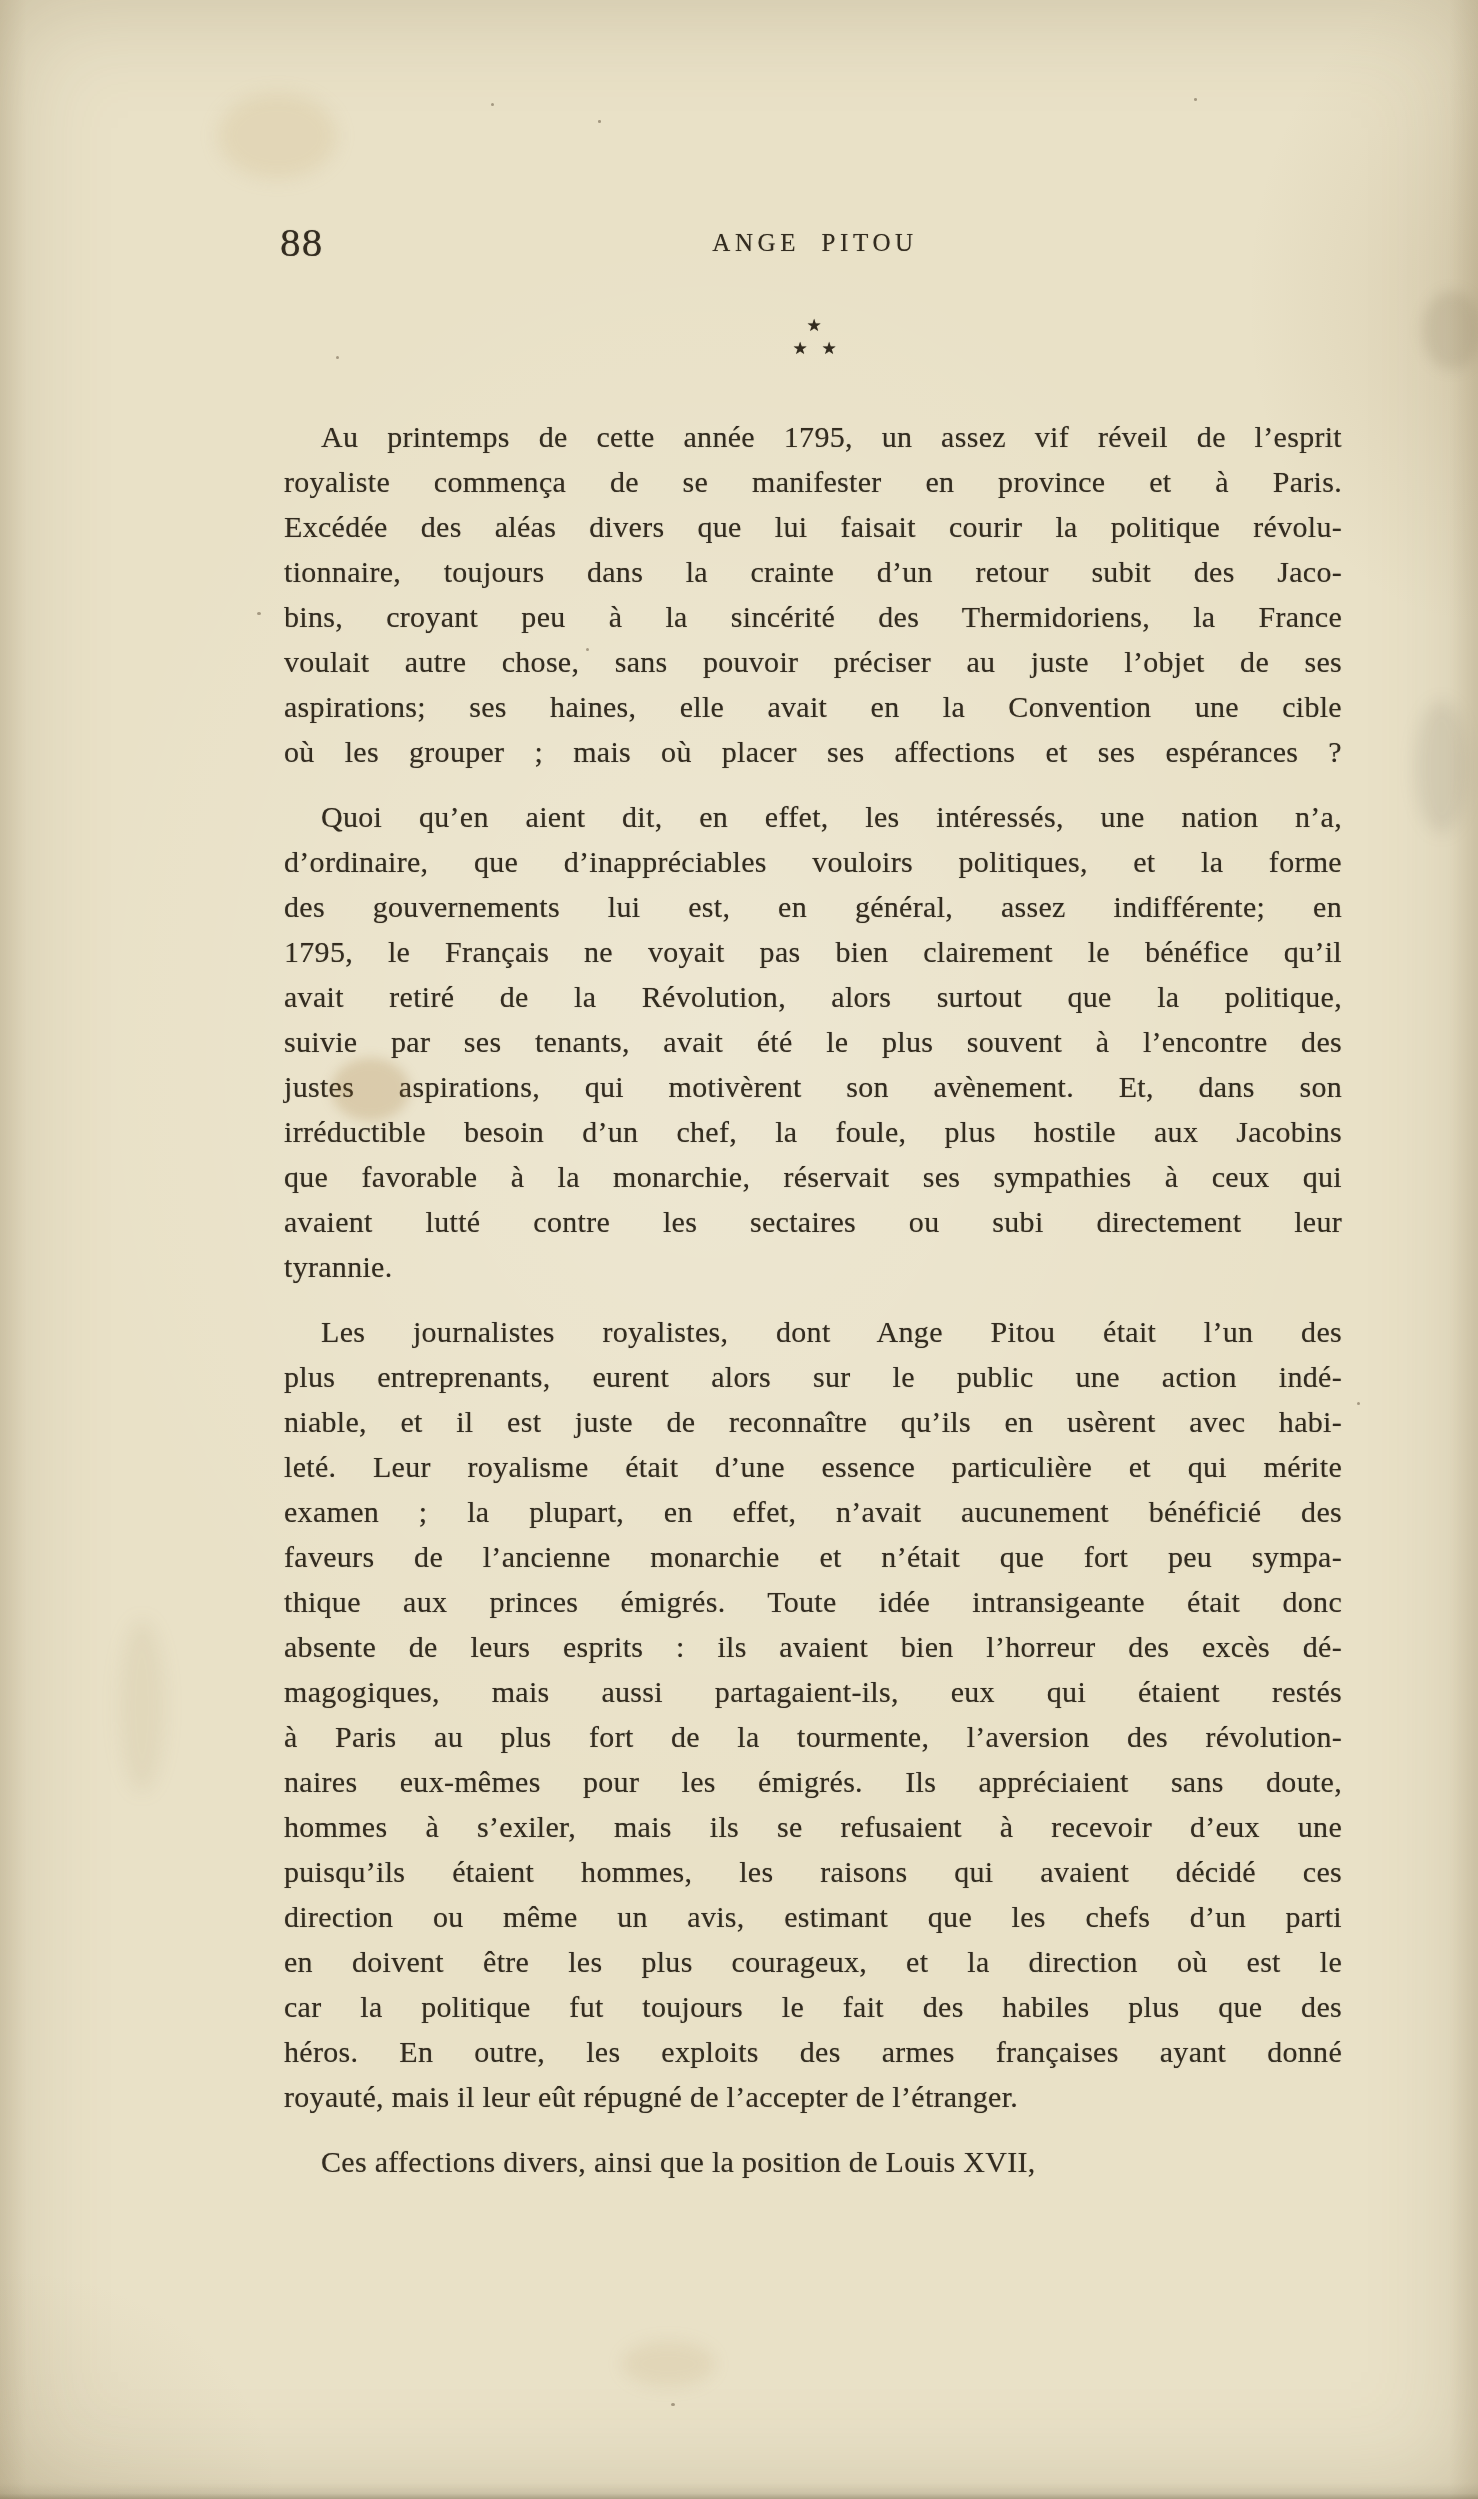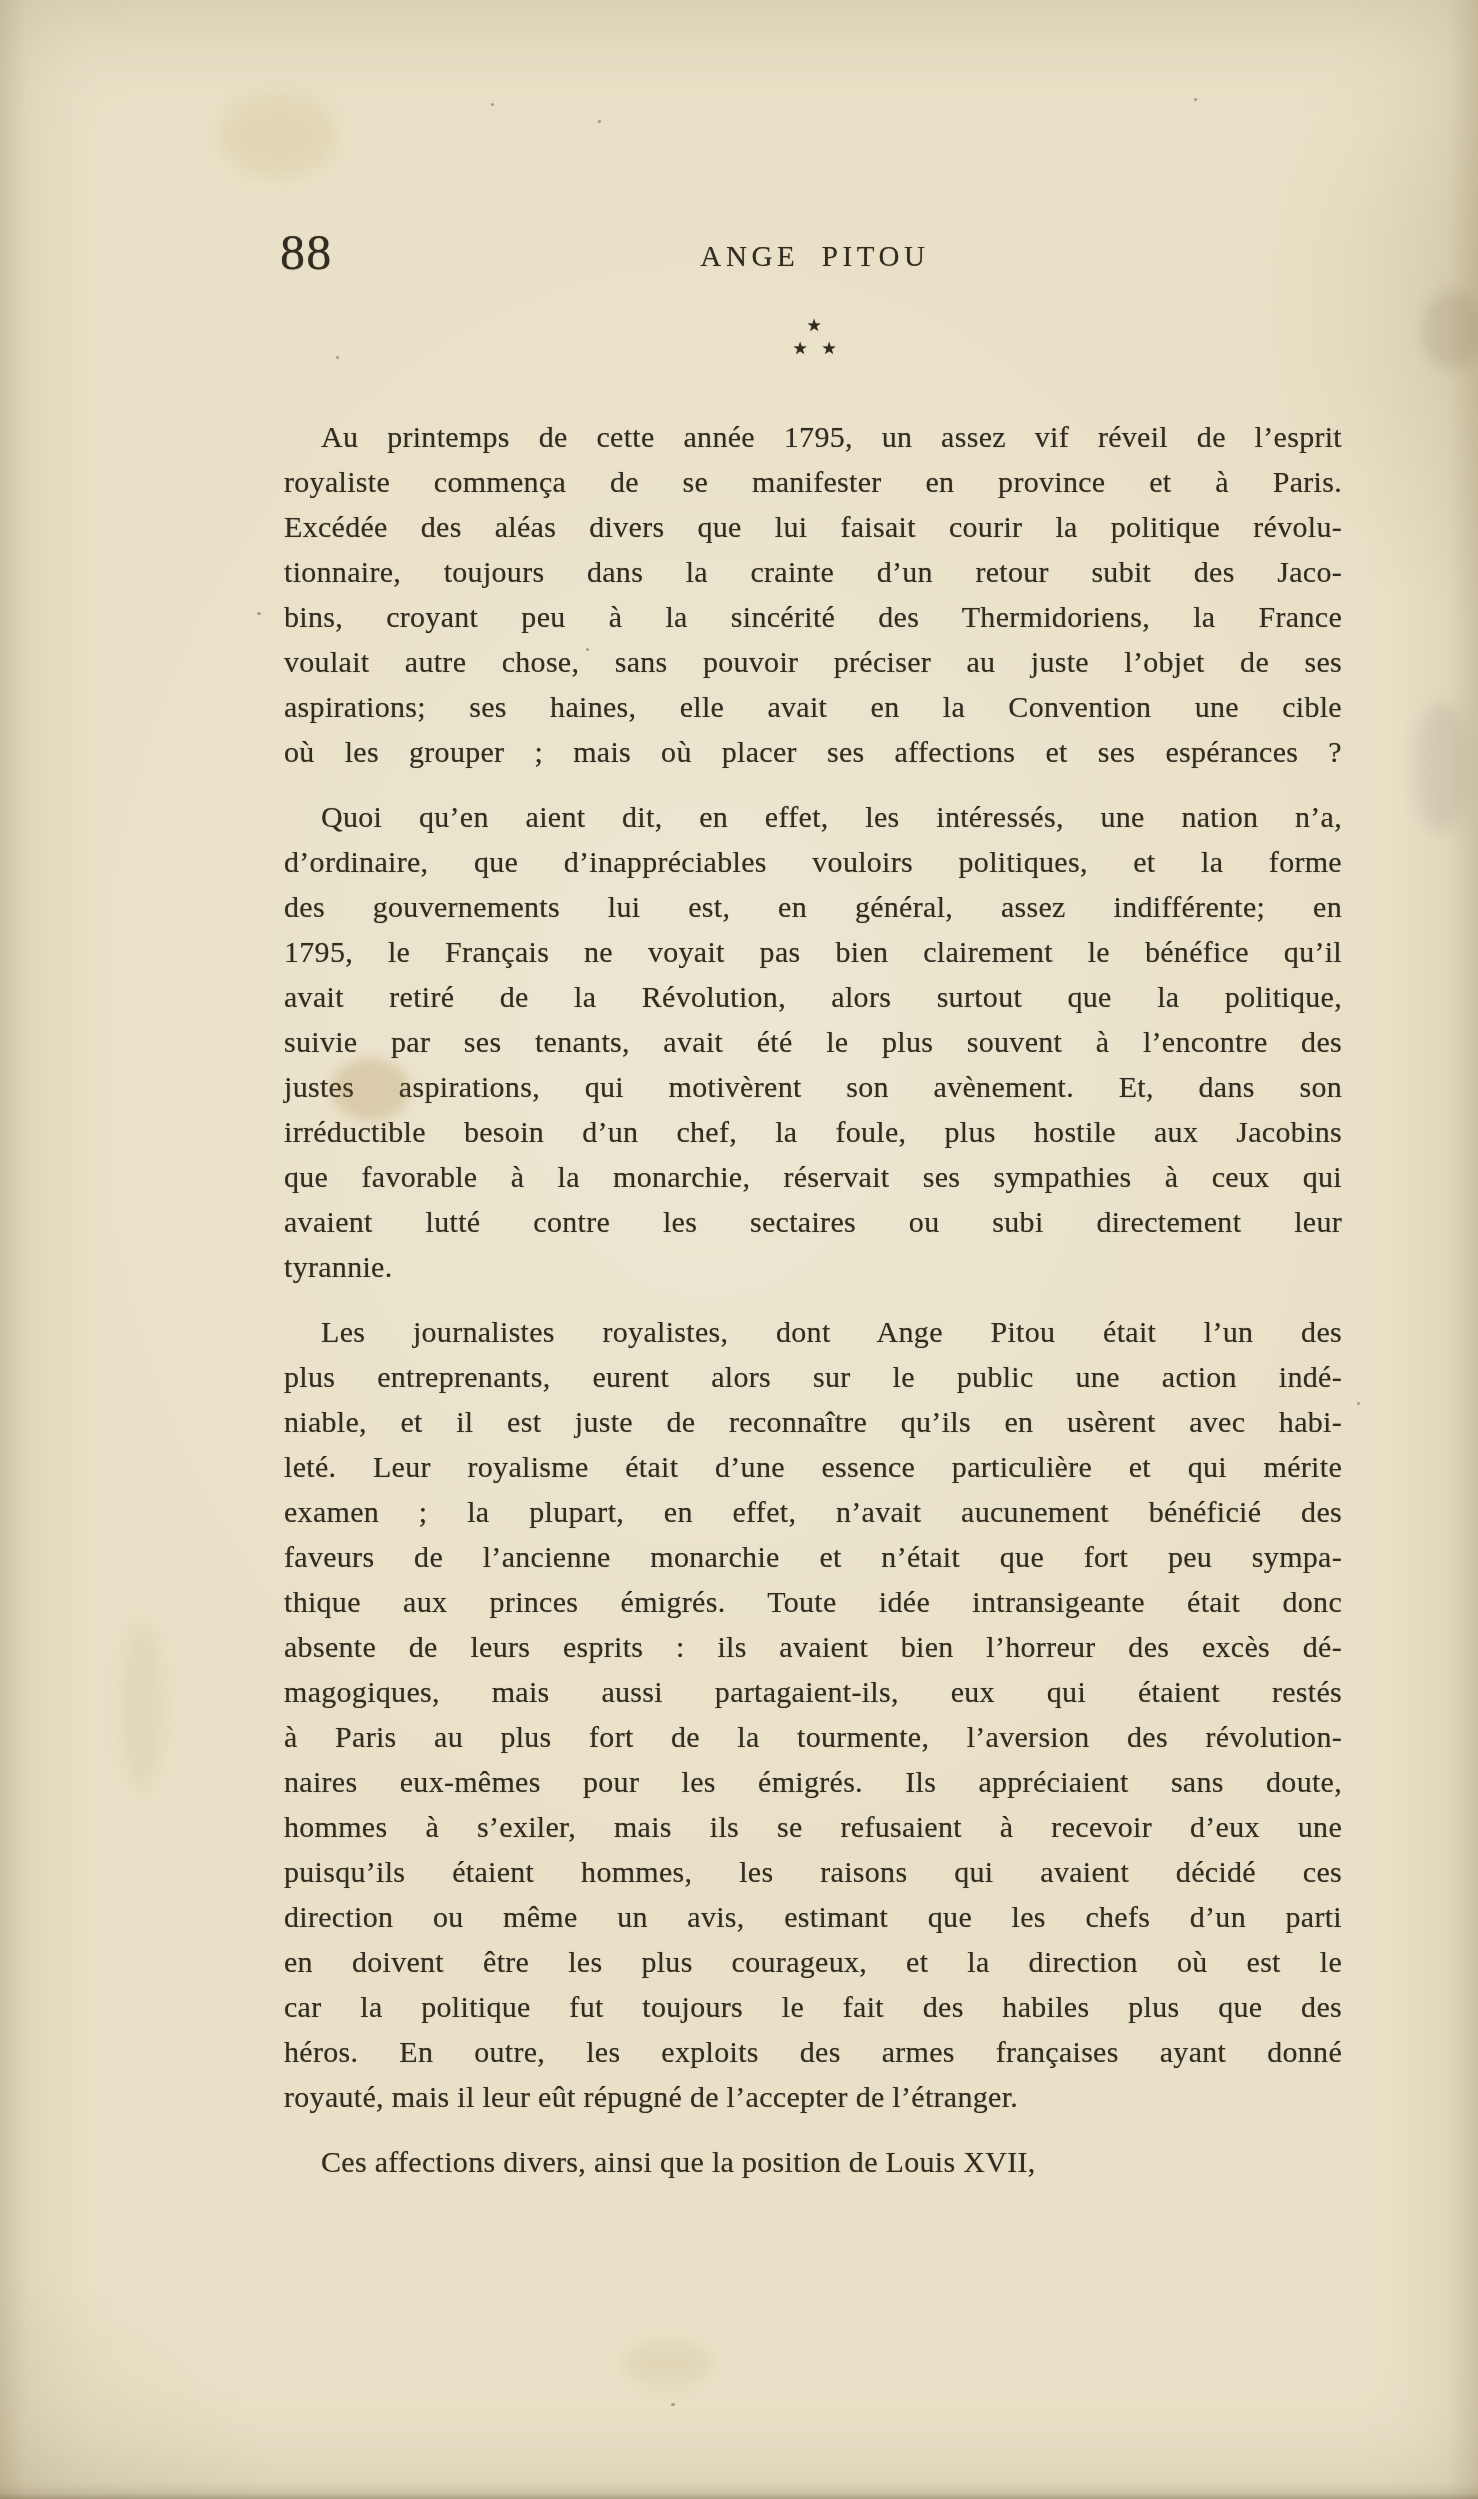--- a/index.html
+++ b/index.html
@@ -23,33 +23,33 @@
       linear-gradient(to top, rgba(95,84,60,0.45) 0px, rgba(95,84,60,0.12) 6.6px, rgba(95,84,60,0) 17px),
       linear-gradient(to right, rgba(130,110,75,0.14) 0px, rgba(130,110,75,0) 26.5px),
       linear-gradient(to left, rgba(130,110,75,0.16) 0px, rgba(130,110,75,0) 30px),
       var(--paper);
     box-shadow: inset 0 0 106px rgba(120,100,60,0.28);
     font-family: "Liberation Serif", "DejaVu Serif", serif;
     color: var(--ink);
   }
   .page-number {
     position: absolute;
-    top: 232px;
+    top: 222px;
     left: 280px;
-    font-size: 50px;
+    font-size: 41px;
     line-height: 41px;
     letter-spacing: 1.3px;
     text-shadow: 0 0 1px rgba(51,44,32,0.55);
   }
   .running-title {
     position: absolute;
-    top: 244px;
+    top: 230px;
     left: 815px;
     transform: translateX(-50%);
-    font-size: 29px;
+    font-size: 25px;
     line-height: 25px;
     letter-spacing: 4.6px;
     word-spacing: 10.6px;
     white-space: nowrap;
     text-shadow: 0 0 0.8px rgba(51,44,32,0.5);
     text-align: right;
   }
   .asterism {
     position: absolute;
     left: 0; top: 0;

